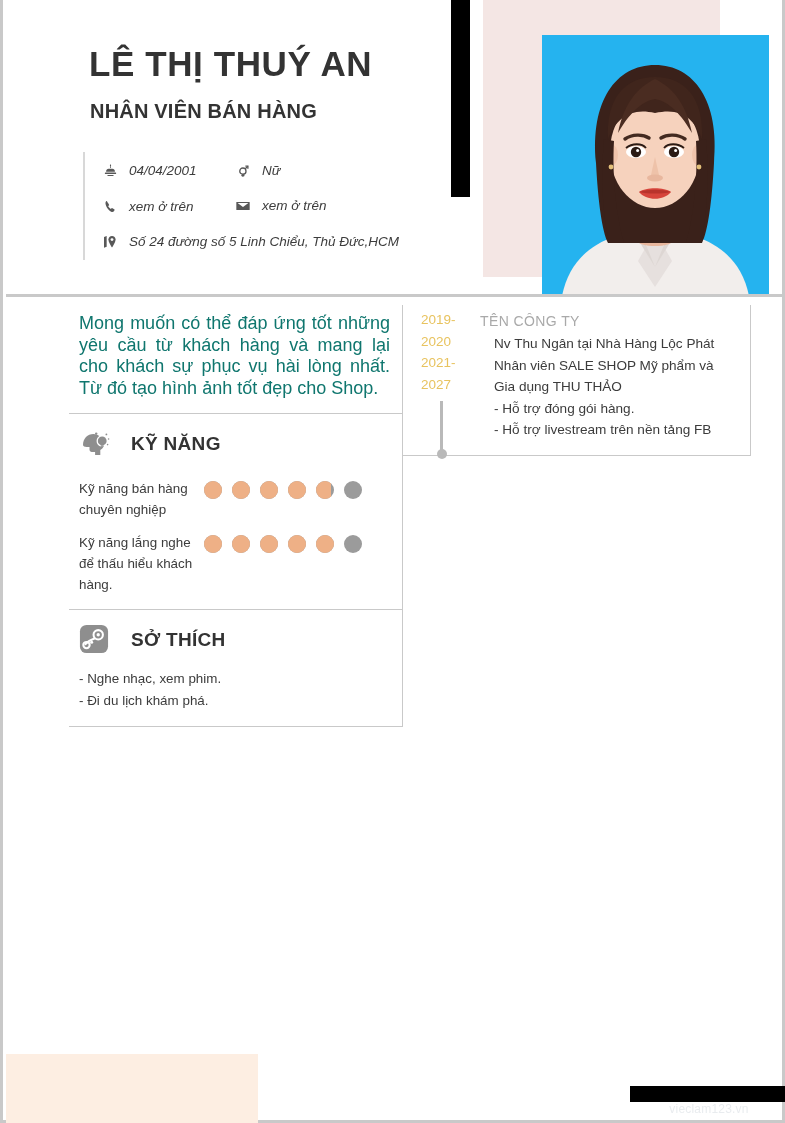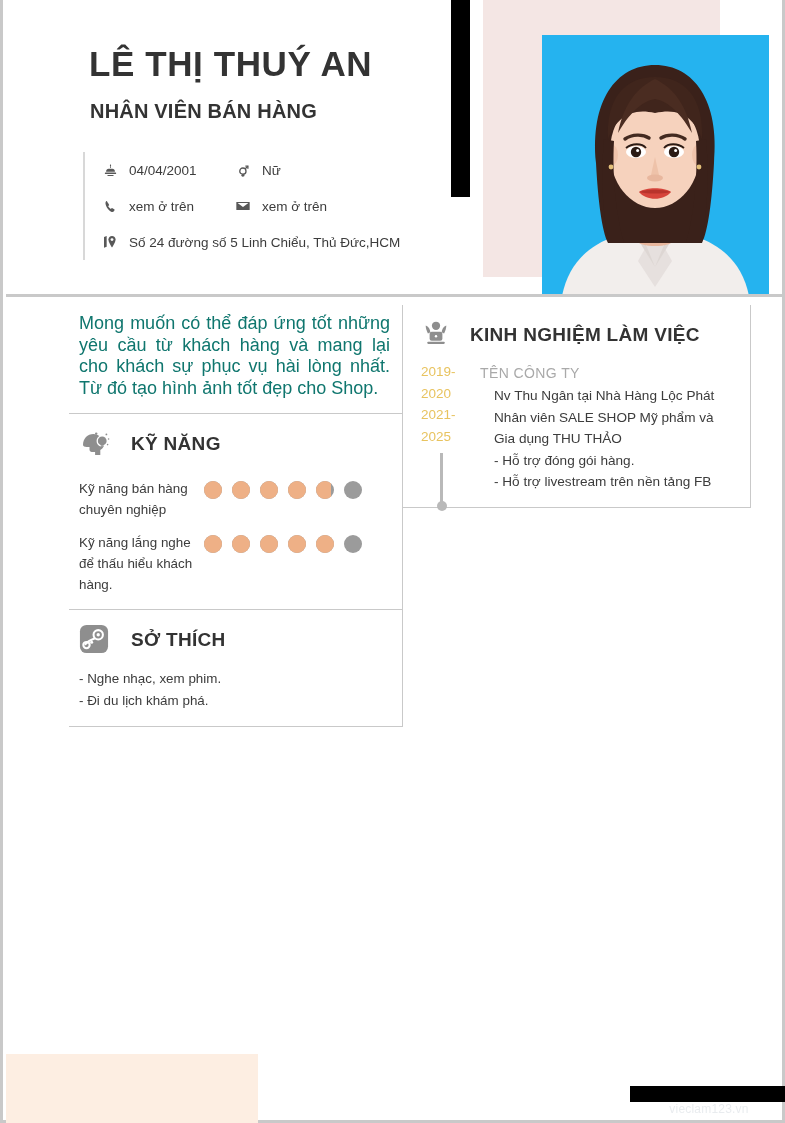--- a/index.html
+++ b/index.html
@@ -38,21 +38,21 @@
     position:absolute;left:87px;top:100px;
     font-size:20px;font-weight:bold;letter-spacing:.2px;color:#333;
   }
 
   .contact{
     position:absolute;left:80px;top:152px;
     border-left:2px solid #d8d8d8;
     padding-left:14px;
   }
   .crow{display:flex;align-items:center;height:36px;}
-  .citem{display:flex;align-items:flex-end;}
+  .citem{display:flex;align-items:flex-start;font-style:italic;}
   .citem .ic{width:22px;display:flex;justify-content:center;align-items:center;color:#585858;}
   .citem .tx{font-size:13.5px;color:#3c3c3c;margin-left:8px;white-space:nowrap;}
   .c-birth{width:133px;}
   .c-phone{width:133px;}
 
   .hdr-divider{position:absolute;left:3px;top:294px;width:779px;height:3px;background:#c9c9c9;}
 
   
   .col-left{position:absolute;left:66px;top:305px;width:334px;}
   .col-right{position:absolute;left:400px;top:305px;width:348px;}
@@ -312,40 +312,27 @@
       <div class="hobby-list">
         <div>- Nghe nhạc, xem phim.</div>
         <div>- Đi du lịch khám phá.</div>
       </div>
     </div>
 
   </div>
 
   <div class="col-right">
     <div class="card" style="padding-left:18px;">
-      <div class="sec-head" style="gap:17px;">
-        <span class="sec-icon">
-          <svg width="30" height="30" viewBox="0 0 32 32" fill="#8e8e8e">
-            <circle cx="16" cy="7.2" r="4.4"></circle>
-            <path d="M5 7 C8 8 9.6 11 10 14 L7.4 15.4 C6 12.6 5 9.8 5 7z"></path>
-            <path d="M27 7 C24 8 22.4 11 22 14 L24.6 15.4 C26 12.6 27 9.8 27 7z"></path>
-            <rect x="9.2" y="13.6" width="13.6" height="9.6" rx="2.2"></rect>
-            <circle cx="16" cy="18.4" r="1.3" fill="#fff"></circle>
-            <rect x="6.6" y="24.2" width="18.8" height="2.4" rx="1.2"></rect>
-          </svg>
-        </span>
-        <span class="t">KINH NGHIỆM LÀM VIỆC</span>
-      </div>
 
       <div class="exp-body">
         <div class="exp-dates">
           <div>2019-</div>
           <div>2020</div>
           <div>2021-</div>
-          <div>2025</div>
+          <div>2027</div>
           <span class="timeline"></span>
         </div>
         <div class="exp-main">
           <div class="company">TÊN CÔNG TY</div>
           <div class="exp-line">Nv Thu Ngân tại Nhà Hàng Lộc Phát</div>
           <div class="exp-line">Nhân viên SALE SHOP Mỹ phẩm và Gia dụng THU THẢO</div>
           <div class="exp-line">- Hỗ trợ đóng gói hàng.</div>
           <div class="exp-line">- Hỗ trợ livestream trên nền tảng FB</div>
         </div>
       </div>

